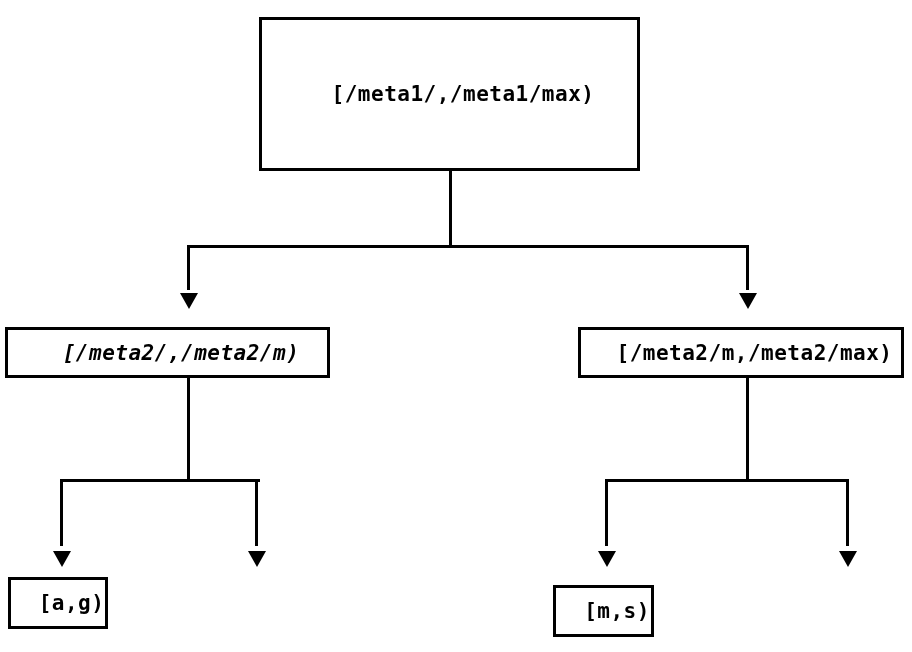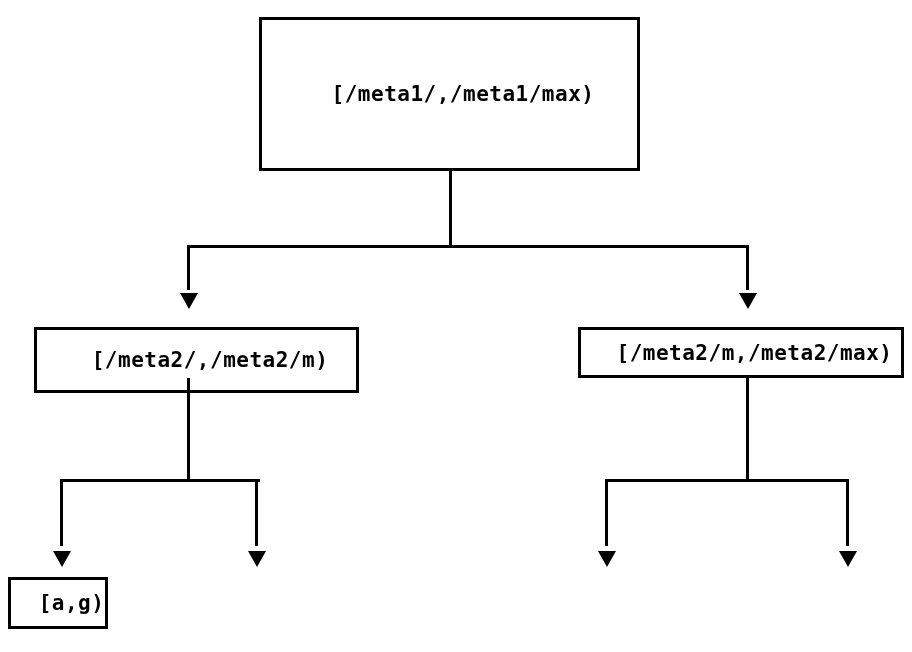--- a/index.html
+++ b/index.html
@@ -27,21 +27,21 @@
   }
   .node-label {
     font-weight: bold;
     font-size: 21px;
     letter-spacing: 0.5px;
     color: #000000;
     white-space: nowrap;
   }
   
   .n-root    { left: 259px; top: 17px;  width: 381px; height: 154px; }
-  .n-left    { left: 34px;  top: 327px; width: 325px; height: 66px; }
+  .n-left    { left: 5px;  top: 327px; width: 325px; height: 51px; font-style: italic; }
   .n-right   { left: 578px; top: 327px; width: 326px; height: 51px; }
   .n-leaf-ag   { left: 8px;   top: 577px; width: 100px; height: 52px; }
   .n-leaf-gm   { left: 203px; top: 585px; width: 100px; height: 52px; }
   .n-leaf-ms   { left: 553px; top: 585px; width: 101px; height: 52px; }
   .n-leaf-smax { left: 778px; top: 585px; width: 128px; height: 52px; }
 
   .edge {
     position: absolute;
     background: #000000;
   }
@@ -96,20 +96,23 @@
 
   <div class="node n-right">
     <span class="node-label">[/meta2/m,/meta2/max)</span>
   </div>
 
   <div class="node n-leaf-ag">
     <span class="node-label">[a,g)</span>
   </div>
 
 
+  <div class="node n-leaf-ms">
+    <span class="node-label">[m,s)</span>
+  </div>
 
 
   <div class="edge v e-root-stem"></div>
   <div class="edge h e-top-hbar"></div>
   <div class="edge v e-top-drop-l"></div>
   <div class="edge v e-top-drop-r"></div>
   <div class="arrowhead a-top-l"></div>
   <div class="arrowhead a-top-r"></div>
 
   <div class="edge v e-left-stem"></div>

